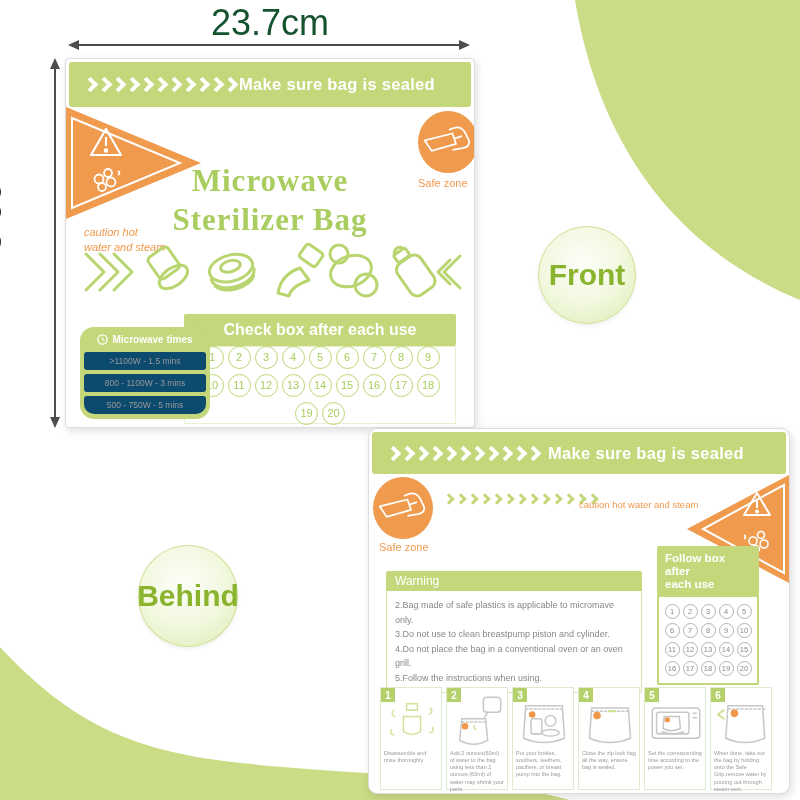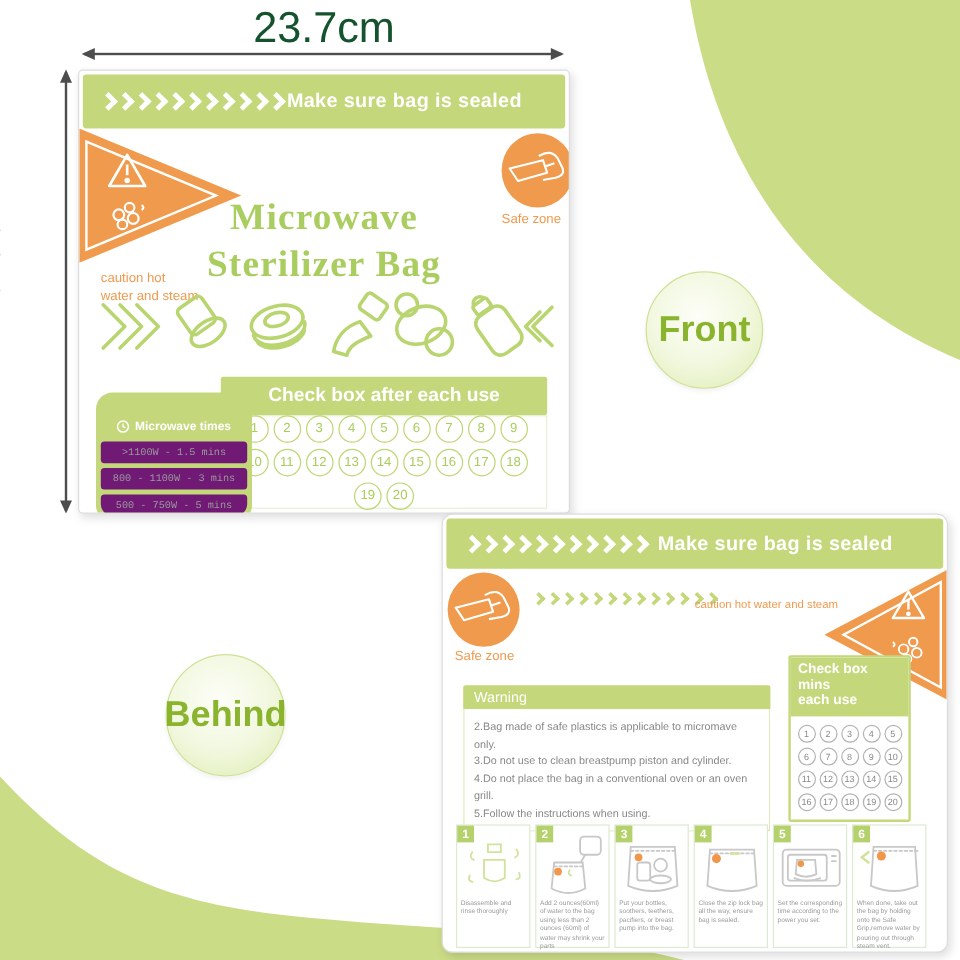--- a/index.html
+++ b/index.html
@@ -35,46 +35,46 @@
   .back-card  .seal-band { height:42px; }
   .seal-band .chevs { padding-left:16px; display:flex; align-items:center; }
   .seal-band .seal-text { flex:1; text-align:center; font-size:16.5px; padding-right:36px;
     letter-spacing:.3px; }
 
   .chev { display:inline-block; width:11px; height:11px; border-top:4px solid #fff;
     border-right:4px solid #fff; transform:rotate(45deg); margin-right:3px; }
   .chev-green { width:8px; height:8px; border-width:3px; border-color:#c4d77a; margin-right:4px; }
 
   .tri-svg { position:absolute; }
-  .caution-text { position:absolute; color:#f09a4e; font-size:11px; line-height:1.35; }
+  .caution-text { position:absolute; color:#f09a4e; font-size:11px; line-height:1.35;font-style:italic; }
   .safe-ellipse { position:absolute; width:60px; height:62px; background:#f09a4e; border-radius:50%; }
   .safe-ellipse svg { position:absolute; left:5px; top:10px; }
   .safe-label { position:absolute; color:#f09a4e; font-size:11px; }
 
   .bag-title { position:absolute; left:0; right:0; text-align:center; color:#a9cd5f;
     font-family:"Liberation Serif", serif; font-weight:bold; font-size:31px; line-height:1.25;
     letter-spacing:1px; }
 
   .icons-row { position:absolute; left:12px; top:182px; }
 
   .checkbox-banner { position:absolute; left:118px; top:255px; width:272px; height:32px;
     background:#c4d77a; color:#fff; font-weight:bold; font-size:16px; display:flex;
     align-items:center; justify-content:center; border-radius:2px; }
   .circles-box { position:absolute; left:118px; top:287px; width:272px; height:78px;
     border:1px solid #e8f0d2; display:flex; flex-wrap:wrap; align-content:center;
     justify-content:center; gap:5px 4px; padding:4px; }
   .num-green { width:23px; height:23px; border:1.5px solid #bdd671; border-radius:50%;
     color:#a9cd5f; font-size:11px; display:inline-flex; align-items:center; justify-content:center; }
 
   .times-table { position:absolute; left:14px; top:268px; width:130px; background:#c4d77a;
-    border-radius:14px; padding:20px 4px 5px; }
+    border-radius:14px; padding:4px 4px 5px; }
   .times-head { color:#fff; font-size:10px; font-weight:bold; height:17px; display:flex;
     align-items:center; justify-content:center; gap:4px; }
-  .times-row { background:#701a75; border-radius:3px; margin-top:4px; height:18px; font-size:8.5px;
-    color:#999; display:flex; align-items:center; justify-content:center;font-family:Liberation Mono, monospace; }
+  .times-row { background:#0c4a6e; border-radius:3px; margin-top:4px; height:18px; font-size:8.5px;
+    color:#999; display:flex; align-items:center; justify-content:center; }
   .times-rows .times-row:last-child { border-radius:3px 3px 10px 10px; }
 
   
   .badge { position:absolute; border-radius:50%; z-index:2; display:flex; align-items:center;
     justify-content:center; border:1px solid #cfe094;
     background:radial-gradient(circle at 45% 38%, #fdfef8 0%, #f2f8e0 50%, #ddecb0 100%);
     color:#8ab32e; font-weight:bold; font-size:30px; box-shadow:0 2px 4px rgba(0,0,0,.06); }
   .front-badge { left:538px; top:226px; width:98px; height:98px; }
   .behind-badge { left:138px; top:545px; width:100px; height:102px; }
 
@@ -312,21 +312,21 @@
         <circle cx="66" cy="66" r="4"></circle>
           <circle cx="74" cy="60" r="3.5"></circle>
         <circle cx="77" cy="69" r="4"></circle>
           <circle cx="69" cy="74" r="3.5"></circle>
         <path d="M57,60 q3,2 0,4"></path>
       </g>
     </svg>
 
     <div class="back-checkbox">
       <div class="back-checkbox-head">
-        <div>Check box mins</div>
+        <div>Follow box after</div>
         <div>each use</div>
       </div>
       <div class="back-grid">
           <span class="num-gray">1</span>
           <span class="num-gray">2</span>
           <span class="num-gray">3</span>
           <span class="num-gray">4</span>
           <span class="num-gray">5</span>
           <span class="num-gray">6</span>
           <span class="num-gray">7</span>

